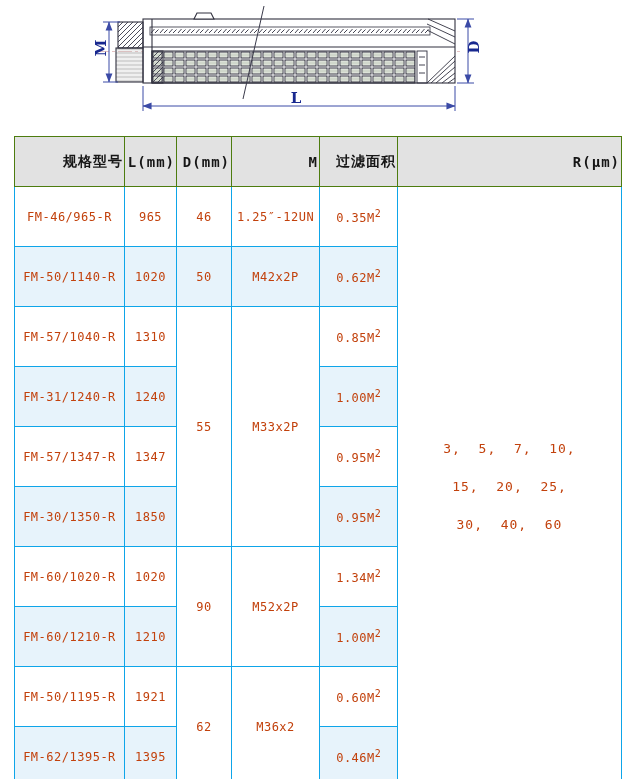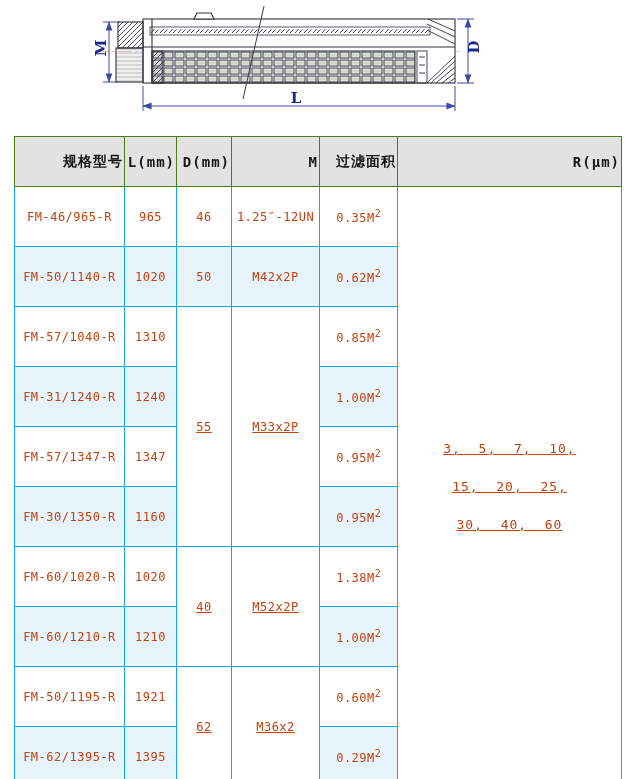--- a/index.html
+++ b/index.html
@@ -18,21 +18,21 @@
     font-size:14px;font-weight:bold;color:#161616;text-align:right;
     letter-spacing:1px;
   }
   .spec-table td{
     height:57px;border:1px solid #0ea5e9;background:#ffffff;
     font-family:"DejaVu Sans Mono","Liberation Mono",monospace;
     font-size:12px;color:#c2410c;text-align:center;vertical-align:middle;
     letter-spacing:0.5px;
   }
   .spec-table td.alt{background:#e7f3fb;}
-  .spec-table td.merged{background:#ffffff;text-decoration:underline;}
+  .spec-table td.merged{background:#ffffff;}
   .spec-table td sup{font-size:10px;vertical-align:5px;letter-spacing:0;}
   .spec-table td.micron{
     font-size:13px;letter-spacing:1px;white-space:pre;line-height:38px;
   }
 </style>
 </head>
 <body>
 
 <div class="drawing">
 <svg width="634" height="133" viewBox="0 0 634 133" xmlns="http://www.w3.org/2000/svg">
@@ -162,41 +162,41 @@
         <td class="alt">1240</td>
         <td class="alt"><span>1.00M</span><sup>2</sup></td>
       </tr>
       <tr>
         <td>FM-57/1347-R</td>
         <td>1347</td>
         <td><span>0.95M</span><sup>2</sup></td>
       </tr>
       <tr>
         <td class="alt">FM-30/1350-R</td>
-        <td class="alt">1160</td>
+        <td class="alt">1850</td>
         <td class="alt"><span>0.95M</span><sup>2</sup></td>
       </tr>
       <tr>
         <td>FM-60/1020-R</td>
         <td>1020</td>
-        <td rowspan="2" class="merged">40</td>
+        <td rowspan="2" class="merged">90</td>
         <td rowspan="2" class="merged">M52x2P</td>
-        <td><span>1.38M</span><sup>2</sup></td>
+        <td><span>1.34M</span><sup>2</sup></td>
       </tr>
       <tr>
         <td class="alt">FM-60/1210-R</td>
         <td class="alt">1210</td>
         <td class="alt"><span>1.00M</span><sup>2</sup></td>
       </tr>
       <tr>
         <td>FM-50/1195-R</td>
         <td>1921</td>
         <td rowspan="2" class="merged">62</td>
         <td rowspan="2" class="merged">M36x2</td>
         <td><span>0.60M</span><sup>2</sup></td>
       </tr>
       <tr>
         <td class="alt">FM-62/1395-R</td>
         <td class="alt">1395</td>
-        <td class="alt"><span>0.29M</span><sup>2</sup></td>
+        <td class="alt"><span>0.46M</span><sup>2</sup></td>
       </tr>
     </tbody>
 </table>
 
 </body></html>

